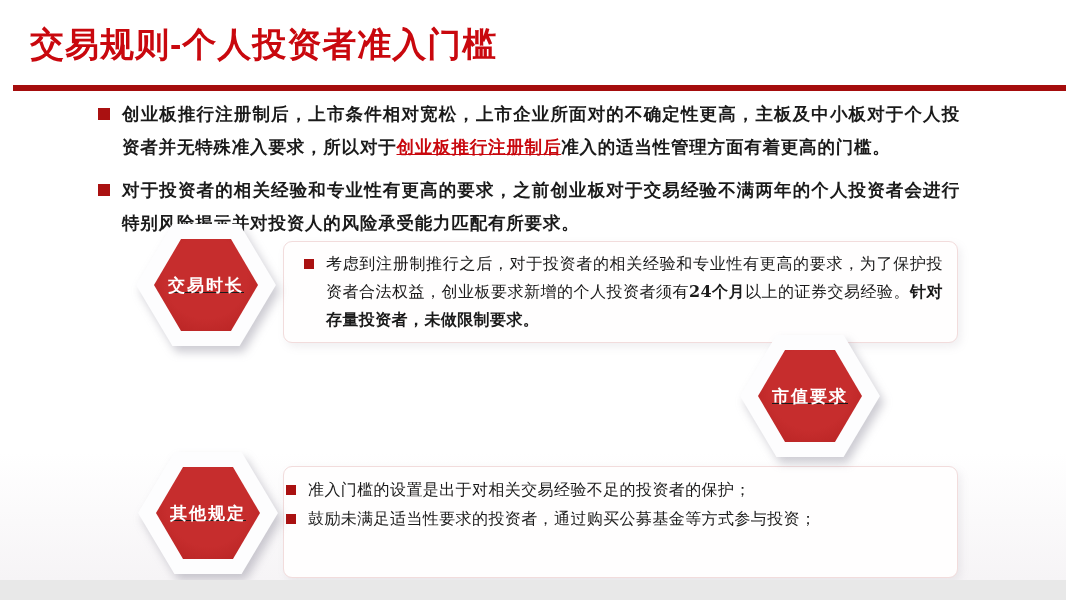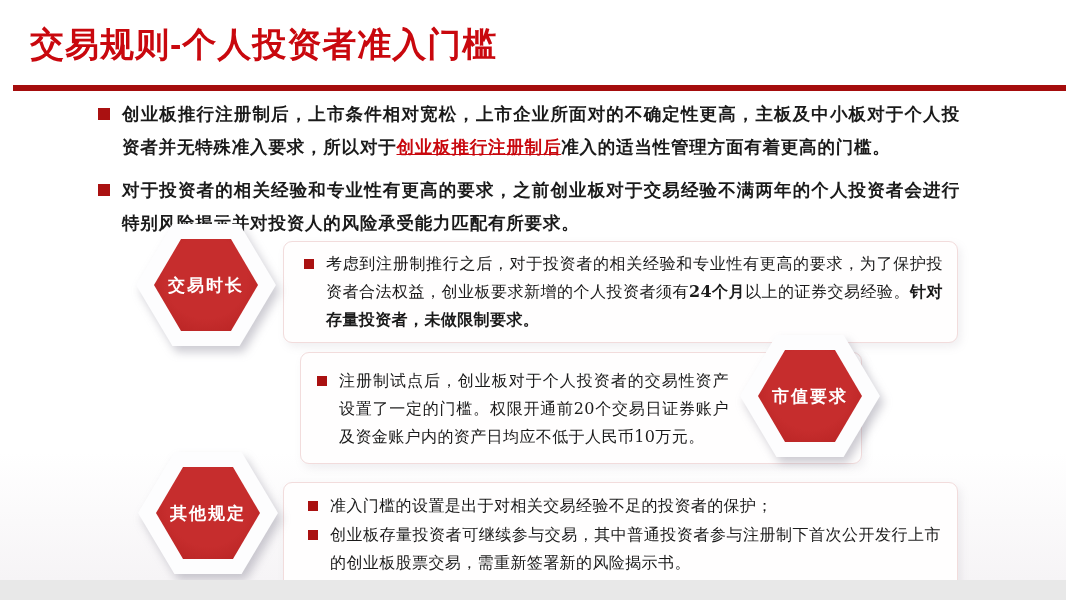--- a/index.html
+++ b/index.html
@@ -38,21 +38,21 @@
   .b{font-weight:800;}
   
   .box{
     position:absolute;background:#fffefe;
     border:1px solid #F2DCDC;border-radius:9px;
     box-shadow:3px 4px 8px rgba(140,130,150,0.13);
     box-sizing:border-box;
   }
   .box1{left:283px;top:241px;width:675px;min-height:90px;padding:8px 14px 8px 20px;}
   .box2{left:300px;top:352px;width:562px;min-height:104px;padding:14px 132px 12px 16px;}
-  .box3{left:283px;top:466px;width:675px;min-height:112px;padding:9px 16px 9px 24px;margin-top:16px;}
+  .box3{left:283px;top:466px;width:675px;min-height:112px;padding:9px 16px 9px 2px;}
   .bitem{position:relative;padding-left:22px;}
   .bitem .sq{width:10px;height:10px;top:9px;}
   .btext{
     margin:0;font-size:16px;line-height:28px;letter-spacing:0.4px;
     text-align:justify;
   }
   .box3 .bitem{margin-bottom:1px;}
   
   .hex{
     position:absolute;width:140px;height:122px;
@@ -64,21 +64,21 @@
   .hex3{left:138px;top:452px;}
   .hex-outer{
     width:100%;height:100%;background:#fdfdfe;
     clip-path:polygon(0 50%,26% 0,74% 0,100% 50%,74% 100%,26% 100%);
     position:relative;
   }
   .hex-inner{
     position:absolute;left:18px;top:15px;width:104px;height:92px;
     background:radial-gradient(circle at 50% 42%,#C62D2D 55%,#B32020 100%);
     clip-path:polygon(0 50%,26% 0,74% 0,100% 50%,74% 100%,26% 100%);
-    display:flex;align-items:center;justify-content:center;
+    display:flex;align-items:center;justify-content:center;text-decoration:underline;
   }
   .hex-label{
     color:#ffffff;font-weight:700;font-size:17px;letter-spacing:2px;
     font-family:"DejaVu Serif","Liberation Serif",serif;
   }
 </style>
 </head>
 <body>
 
 <div class="slide">
@@ -97,35 +97,29 @@
     </div>
   </div>
 
   <div class="box box1">
     <div class="bitem">
       <span class="sq"></span>
       <p class="btext"><span>考虑到注册制推行之后，对于投资者的相关经验和专业性有更高的要求，为了保护投资者合法权益，创业板要求新增的个人投资者须有</span><span class="b">24个月</span><span>以上的证券交易经验。</span><span class="b">针对存量投资者，未做限制要求。</span></p>
     </div>
   </div>
 
-  <div class="box box2">
-    <div class="bitem">
-      <span class="sq"></span>
-      <p class="btext">注册制试点后，创业板对于个人投资者的交易性资产设置了一定的门槛。权限开通前20个交易日证券账户及资金账户内的资产日均应不低于人民币10万元。</p>
-    </div>
-  </div>
 
   <div class="box box3">
     <div class="bitem">
       <span class="sq"></span>
       <p class="btext">准入门槛的设置是出于对相关交易经验不足的投资者的保护；</p>
     </div>
     <div class="bitem">
       <span class="sq"></span>
-      <p class="btext">创业板存量投资者可继续参与交易，其中普通投资者参与注册制下首次公开发行上市的创业板股票交易，需重新签署新的风险揭示书。</p>
+      <p class="btext">鼓励未满足适当性要求的投资者，通过购买公募基金等方式参与投资；</p>
     </div>
   </div>
 
   <div class="hex hex1">
     <div class="hex-outer">
       <div class="hex-inner">
         <span class="hex-label">交易时长</span>
       </div>
     </div>
   </div>

